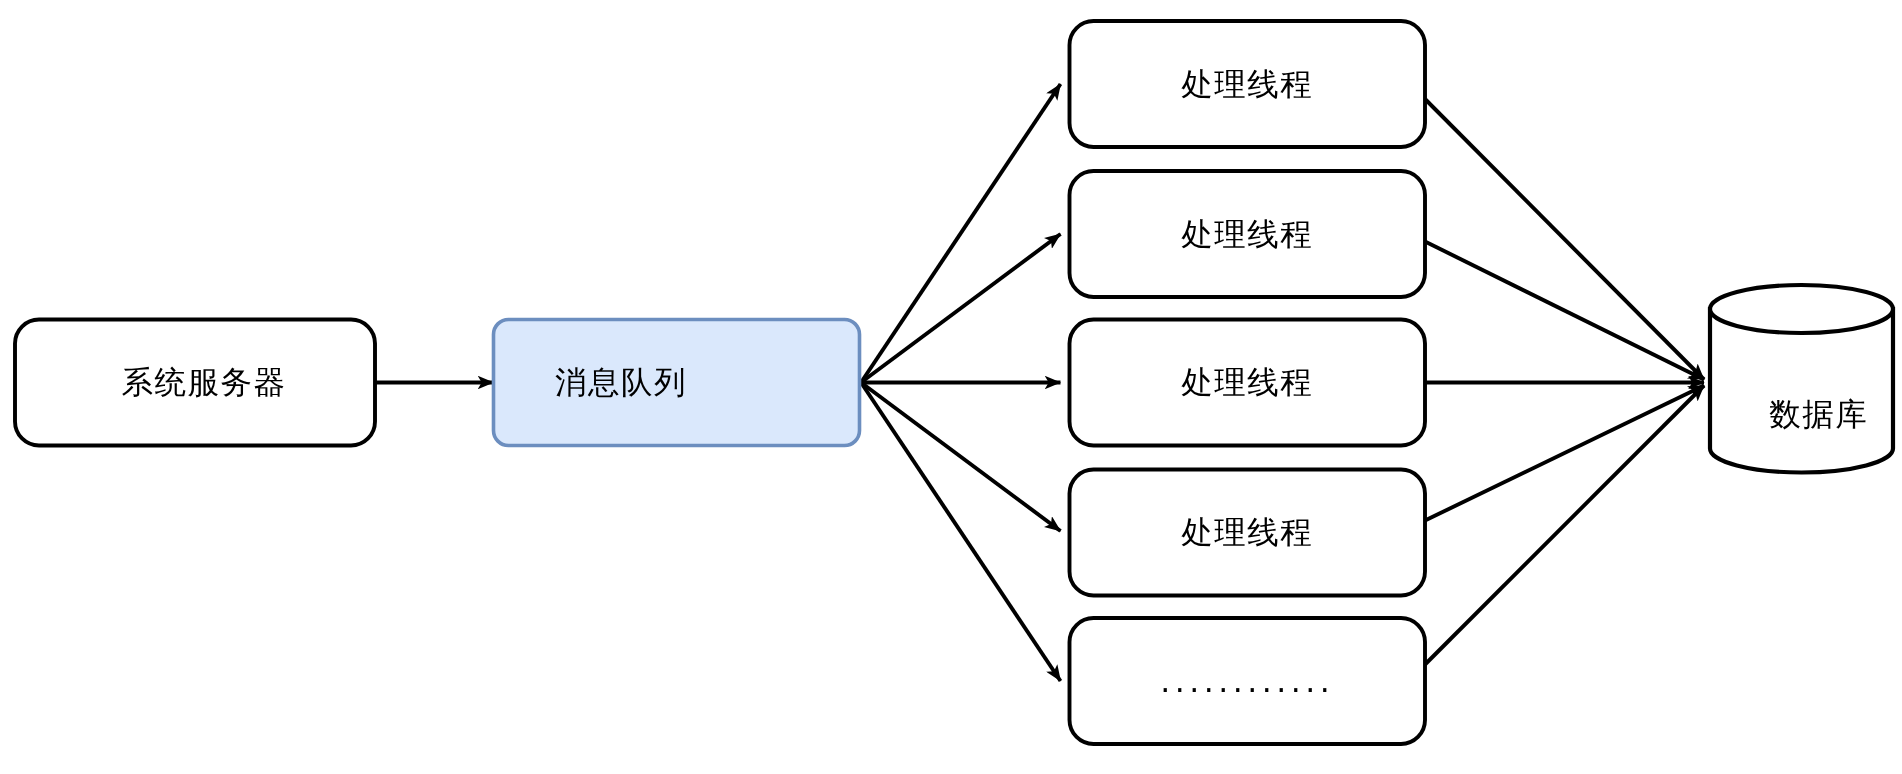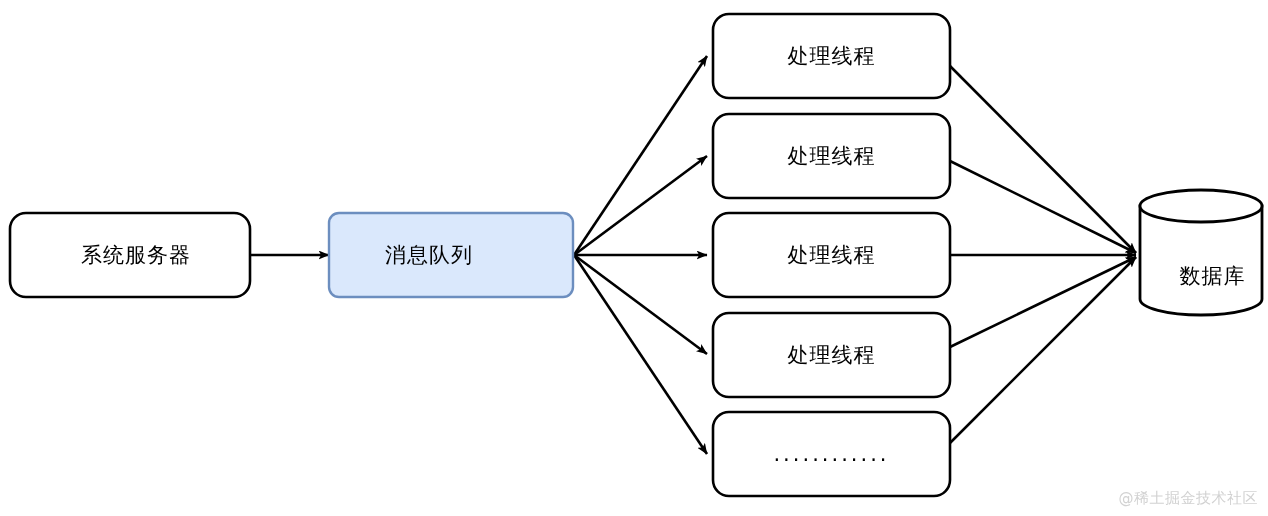--- a/index.html
+++ b/index.html
@@ -89,25 +89,24 @@
     <rect x="713" y="412" width="237" height="84" rx="16" ry="16" fill="#ffffff" stroke="#000000" stroke-width="2.6"></rect>
 
     <g>
       <path d="M1140,206 L1140,299 A61,16 0 0 0 1262,299 L1262,206 Z" fill="#ffffff" stroke="#000000" stroke-width="2.8"></path>
       <ellipse cx="1201" cy="206" rx="61" ry="16" fill="#ffffff" stroke="#000000" stroke-width="2.8"></ellipse>
     </g>
   </svg>
 
   <div class="node-label" style="left:10px; top:213px; width:252px; height:84px;">系统服务器</div>
 
-  <div class="node-label" style="left:327px; top:213px; width:204px; height:84px;">消息队列</div>
+  <div class="node-label" style="left:312px; top:213px; width:204px; height:84px;">消息队列</div>
 
   <div class="node-label" style="left:713px; top:14px; width:237px; height:84px;">处理线程</div>
   <div class="node-label" style="left:713px; top:114px; width:237px; height:84px;">处理线程</div>
   <div class="node-label" style="left:713px; top:213px; width:237px; height:84px;">处理线程</div>
   <div class="node-label" style="left:713px; top:313px; width:237px; height:84px;">处理线程</div>
   <div class="node-label dots-label" style="left:713px; top:412px; width:237px; height:84px;">............</div>
 
   <div class="node-label" style="left:1140px; top:246px; width:145px; height:60px;">数据库</div>
 
-  <div class="watermark">@稀土掘金技术社区</div>
 
 </div>
 
 </body></html>

